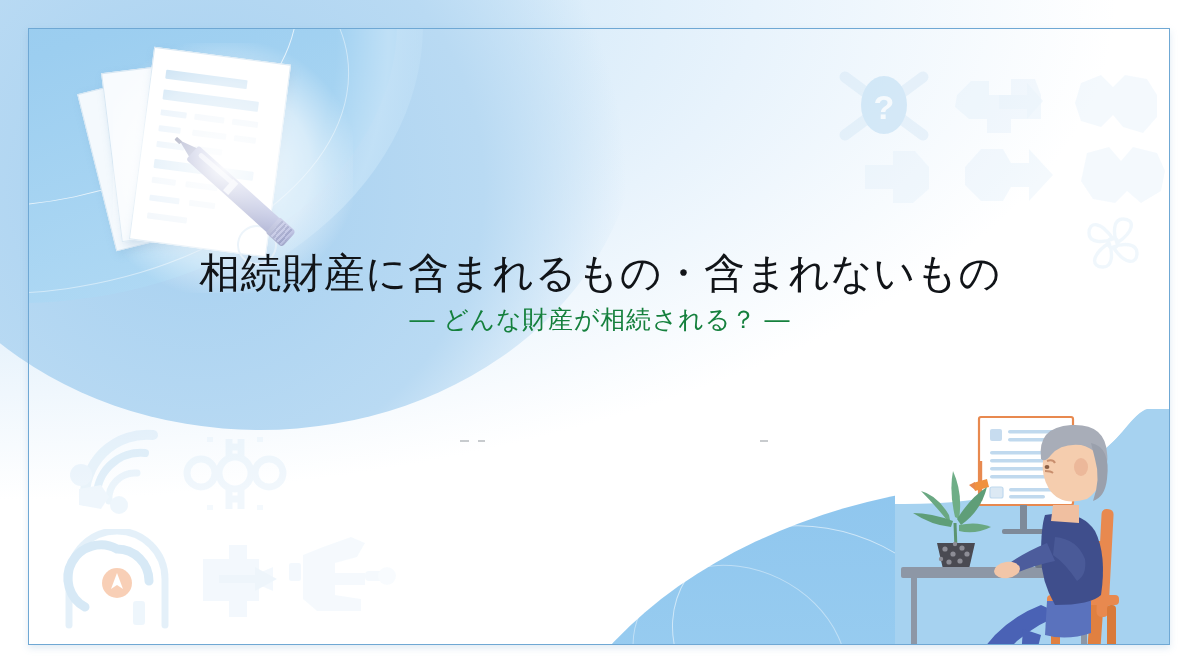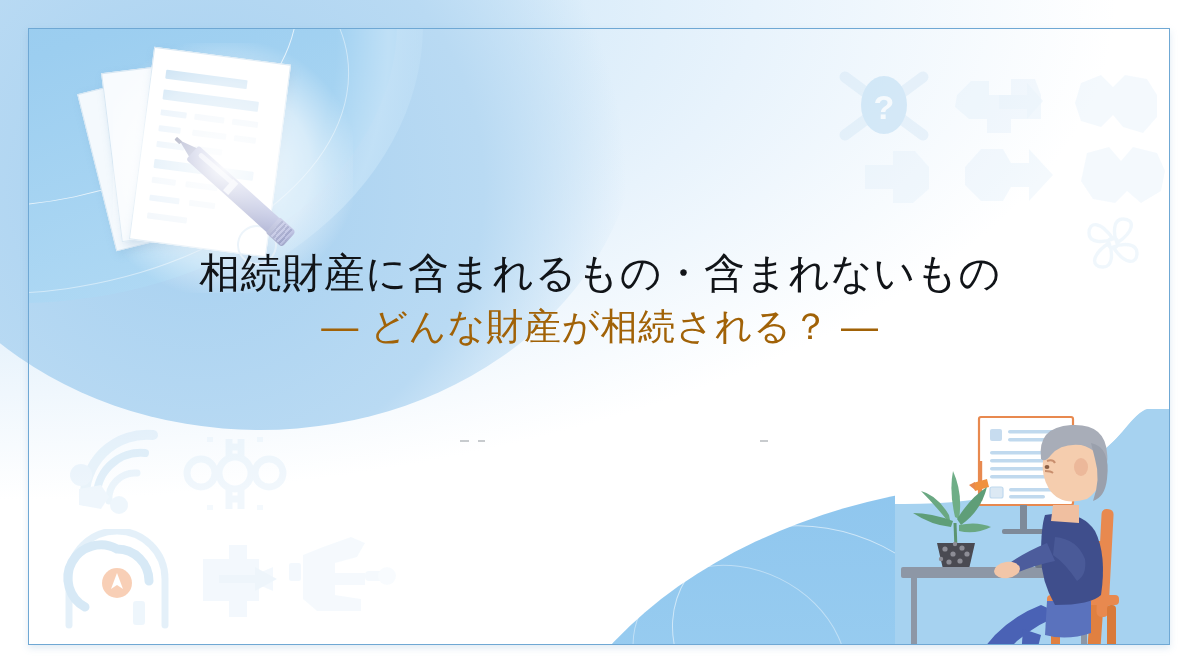--- a/index.html
+++ b/index.html
@@ -125,21 +125,21 @@
   
   .title-block{
     position:absolute;left:0;right:0;top:248px;
     text-align:center;z-index:6;
   }
   .title-main{
     font-size:41px;line-height:1.22;color:#111418;
     letter-spacing:.6px;white-space:nowrap;
   }
   .title-sub{
-    font-size:37px;line-height:1.3;color:#a16207;margin-top:5px;
+    font-size:25px;line-height:1.3;color:#15803d;margin-top:5px;
     letter-spacing:.8px;white-space:nowrap;text-align:center;
   }
   .micro-marks{position:absolute;left:0;top:436px;width:1200px;height:14px;z-index:5;}
   .micro{position:absolute;background:#9aa0a6;opacity:.55;height:1.6px;}
 </style>
 </head>
 <body>
 
 <div class="slide">
 

